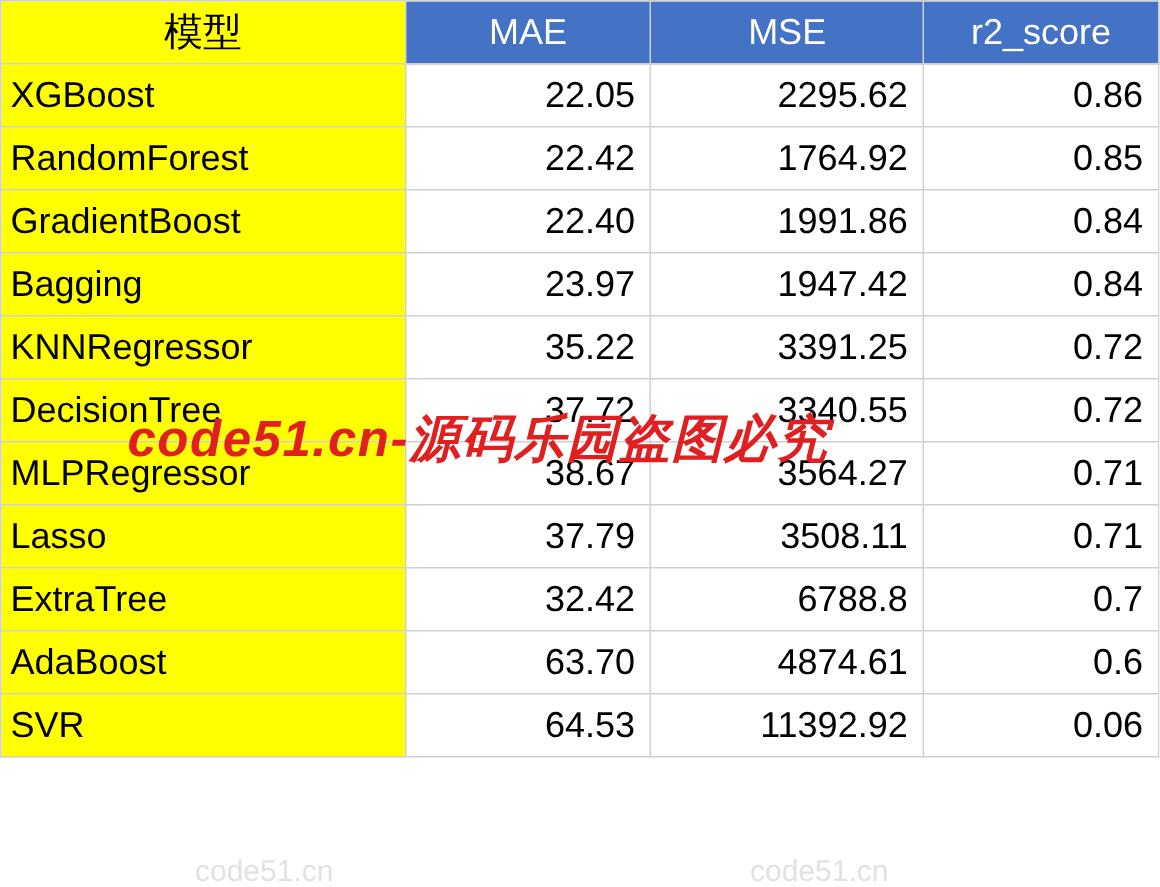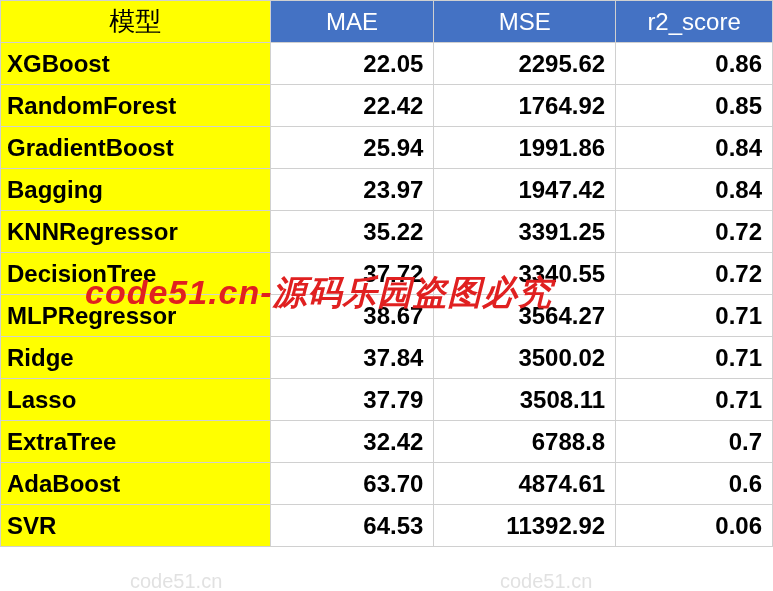--- a/index.html
+++ b/index.html
@@ -19,21 +19,21 @@
       width: 100%;
       border-collapse: collapse;
       position: relative;
       z-index: 1;
     }
     .table th, .table td {
       border: 1px solid #d0d0d0;
       height: 42px;
       font-size: 24px;
       padding: 0 8px;
-      font-weight: bold;
+      font-weight: normal;
     }
     .table thead th {
       background: #4472C4;
       color: #fff;
       text-align: center;
       font-weight: normal;
     }
     .table thead th.model-header {
       background: #FFFF00;
       color: #000;
@@ -113,21 +113,21 @@
         <td class="num-cell">0.86</td>
       </tr>
       <tr>
         <td class="model-cell">RandomForest</td>
         <td class="num-cell">22.42</td>
         <td class="num-cell">1764.92</td>
         <td class="num-cell">0.85</td>
       </tr>
       <tr>
         <td class="model-cell">GradientBoost</td>
-        <td class="num-cell">25.94</td>
+        <td class="num-cell">22.40</td>
         <td class="num-cell">1991.86</td>
         <td class="num-cell">0.84</td>
       </tr>
       <tr>
         <td class="model-cell">Bagging</td>
         <td class="num-cell">23.97</td>
         <td class="num-cell">1947.42</td>
         <td class="num-cell">0.84</td>
       </tr>
       <tr>
@@ -139,26 +139,20 @@
       <tr>
         <td class="model-cell">DecisionTree</td>
         <td class="num-cell">37.72</td>
         <td class="num-cell">3340.55</td>
         <td class="num-cell">0.72</td>
       </tr>
       <tr>
         <td class="model-cell">MLPRegressor</td>
         <td class="num-cell">38.67</td>
         <td class="num-cell">3564.27</td>
-        <td class="num-cell">0.71</td>
-      </tr>
-      <tr>
-        <td class="model-cell">Ridge</td>
-        <td class="num-cell">37.84</td>
-        <td class="num-cell">3500.02</td>
         <td class="num-cell">0.71</td>
       </tr>
       <tr>
         <td class="model-cell">Lasso</td>
         <td class="num-cell">37.79</td>
         <td class="num-cell">3508.11</td>
         <td class="num-cell">0.71</td>
       </tr>
       <tr>
         <td class="model-cell">ExtraTree</td>

